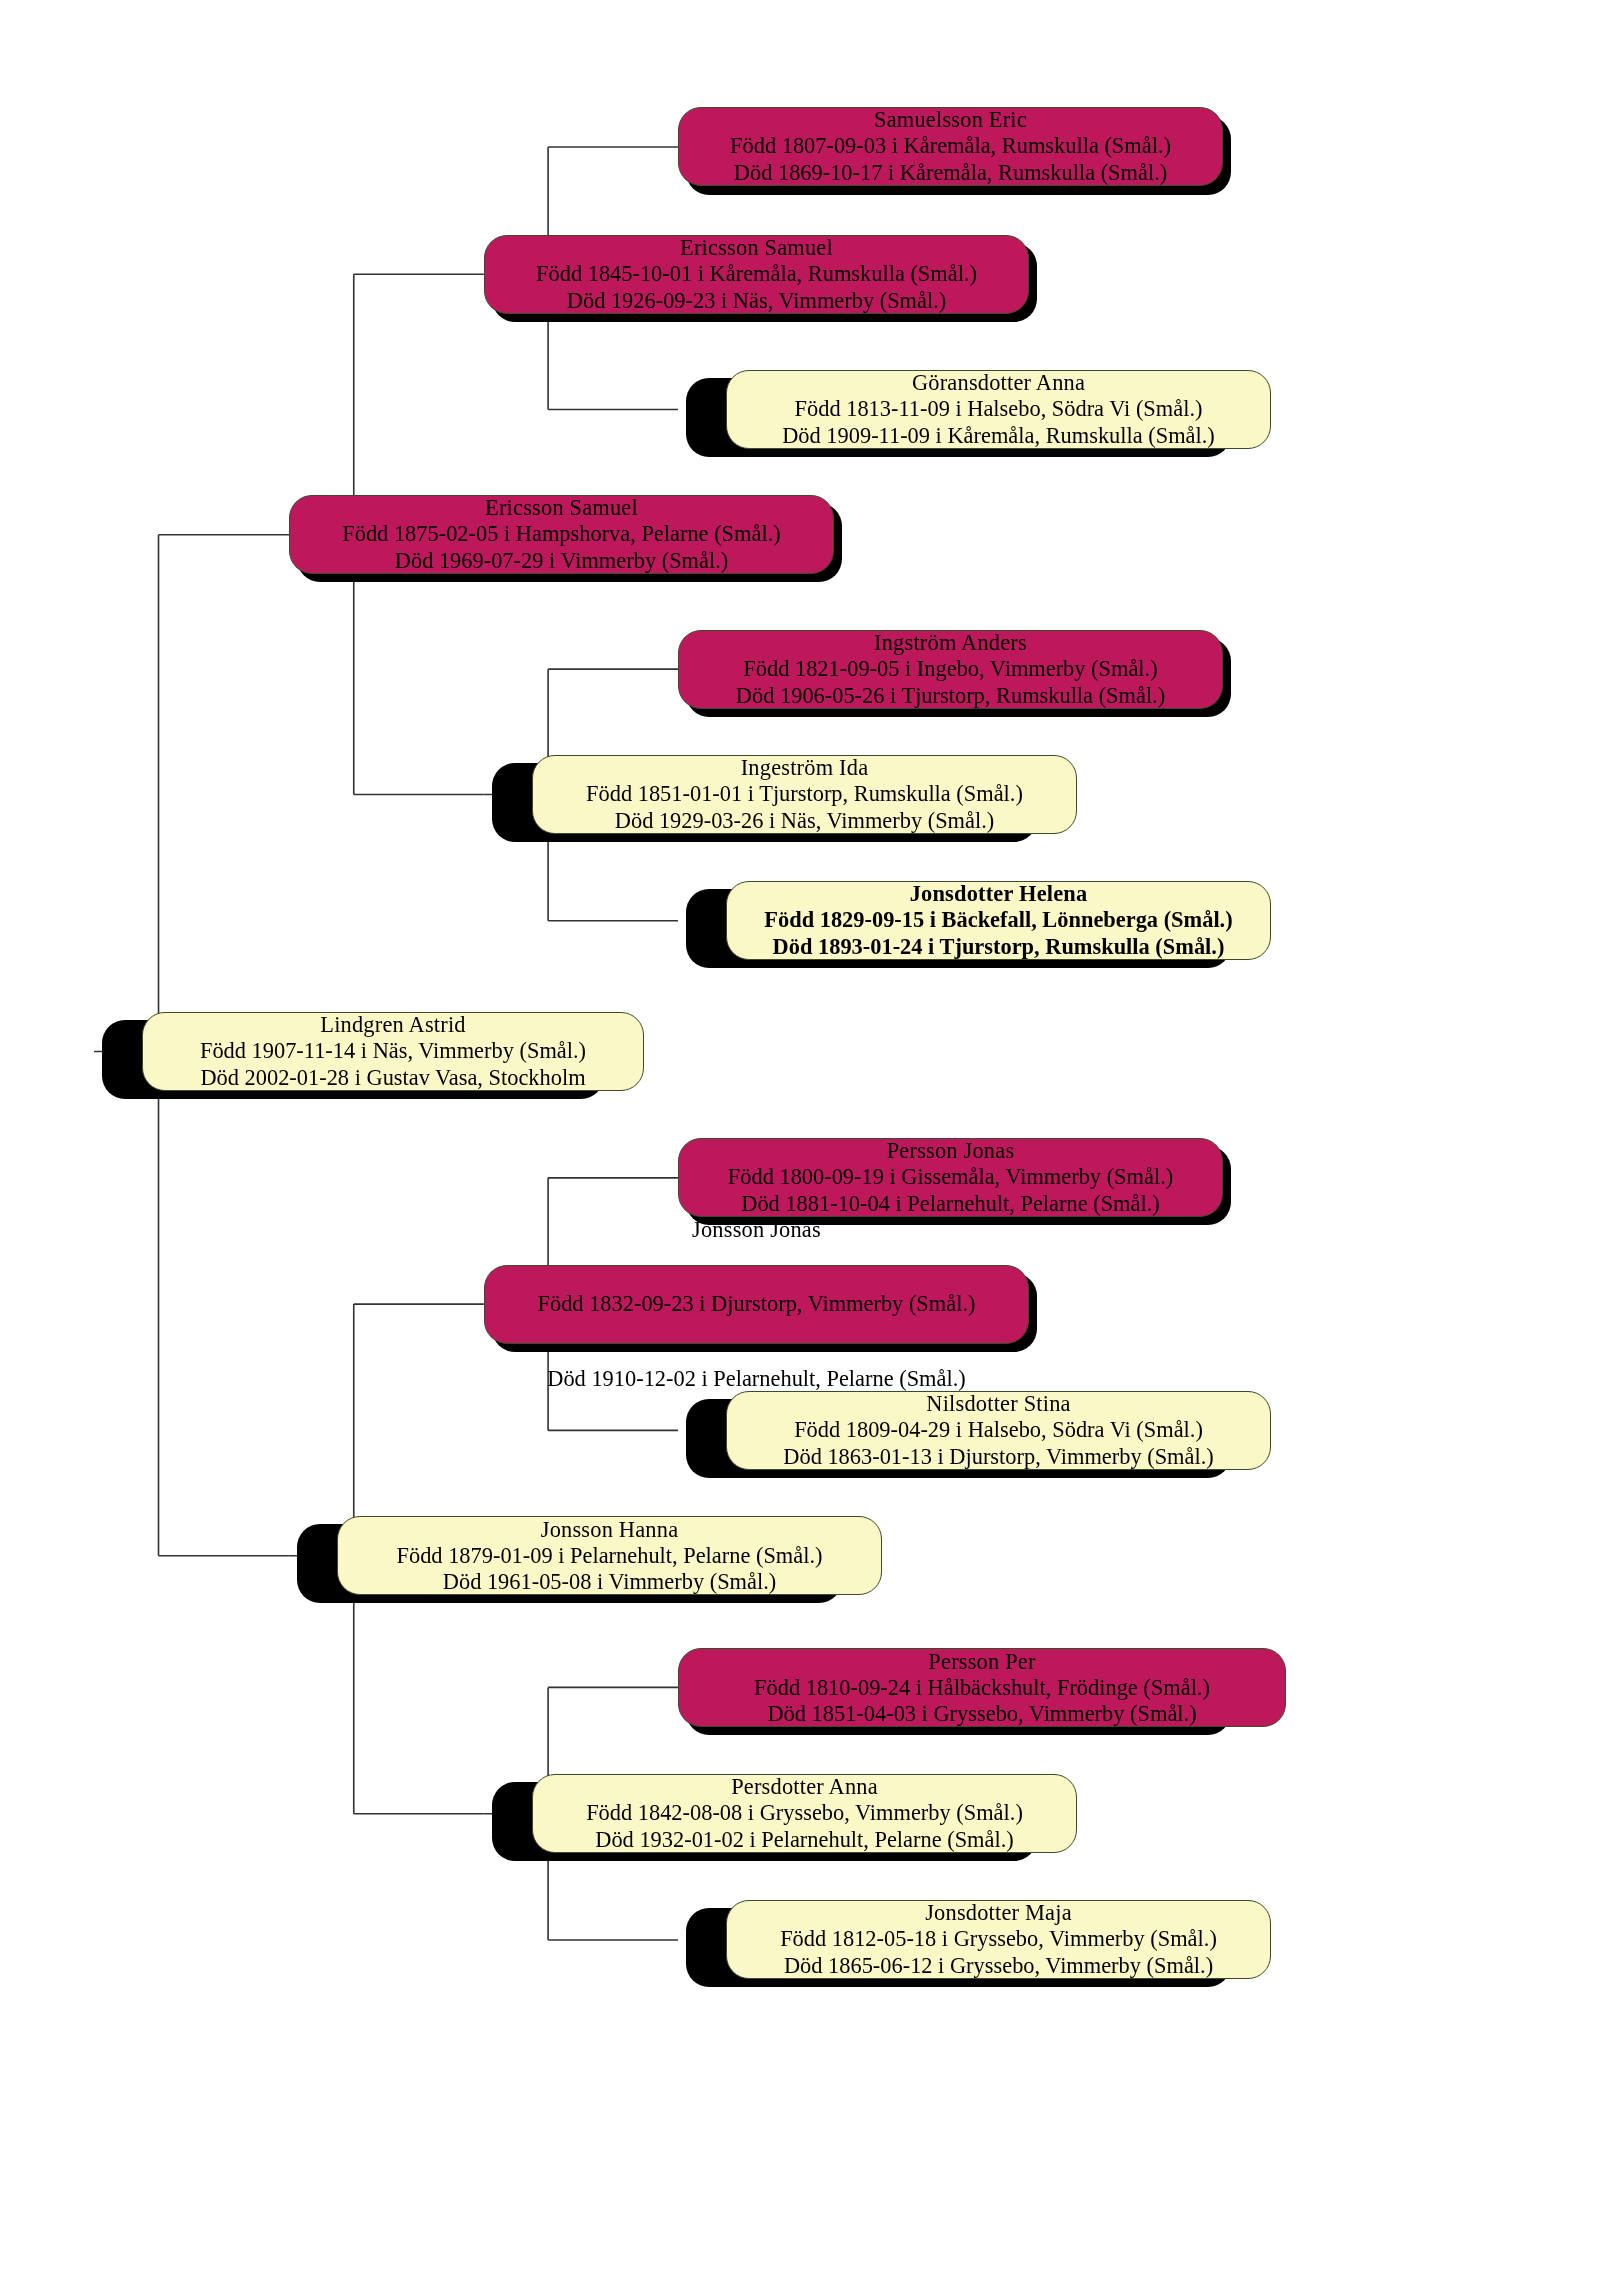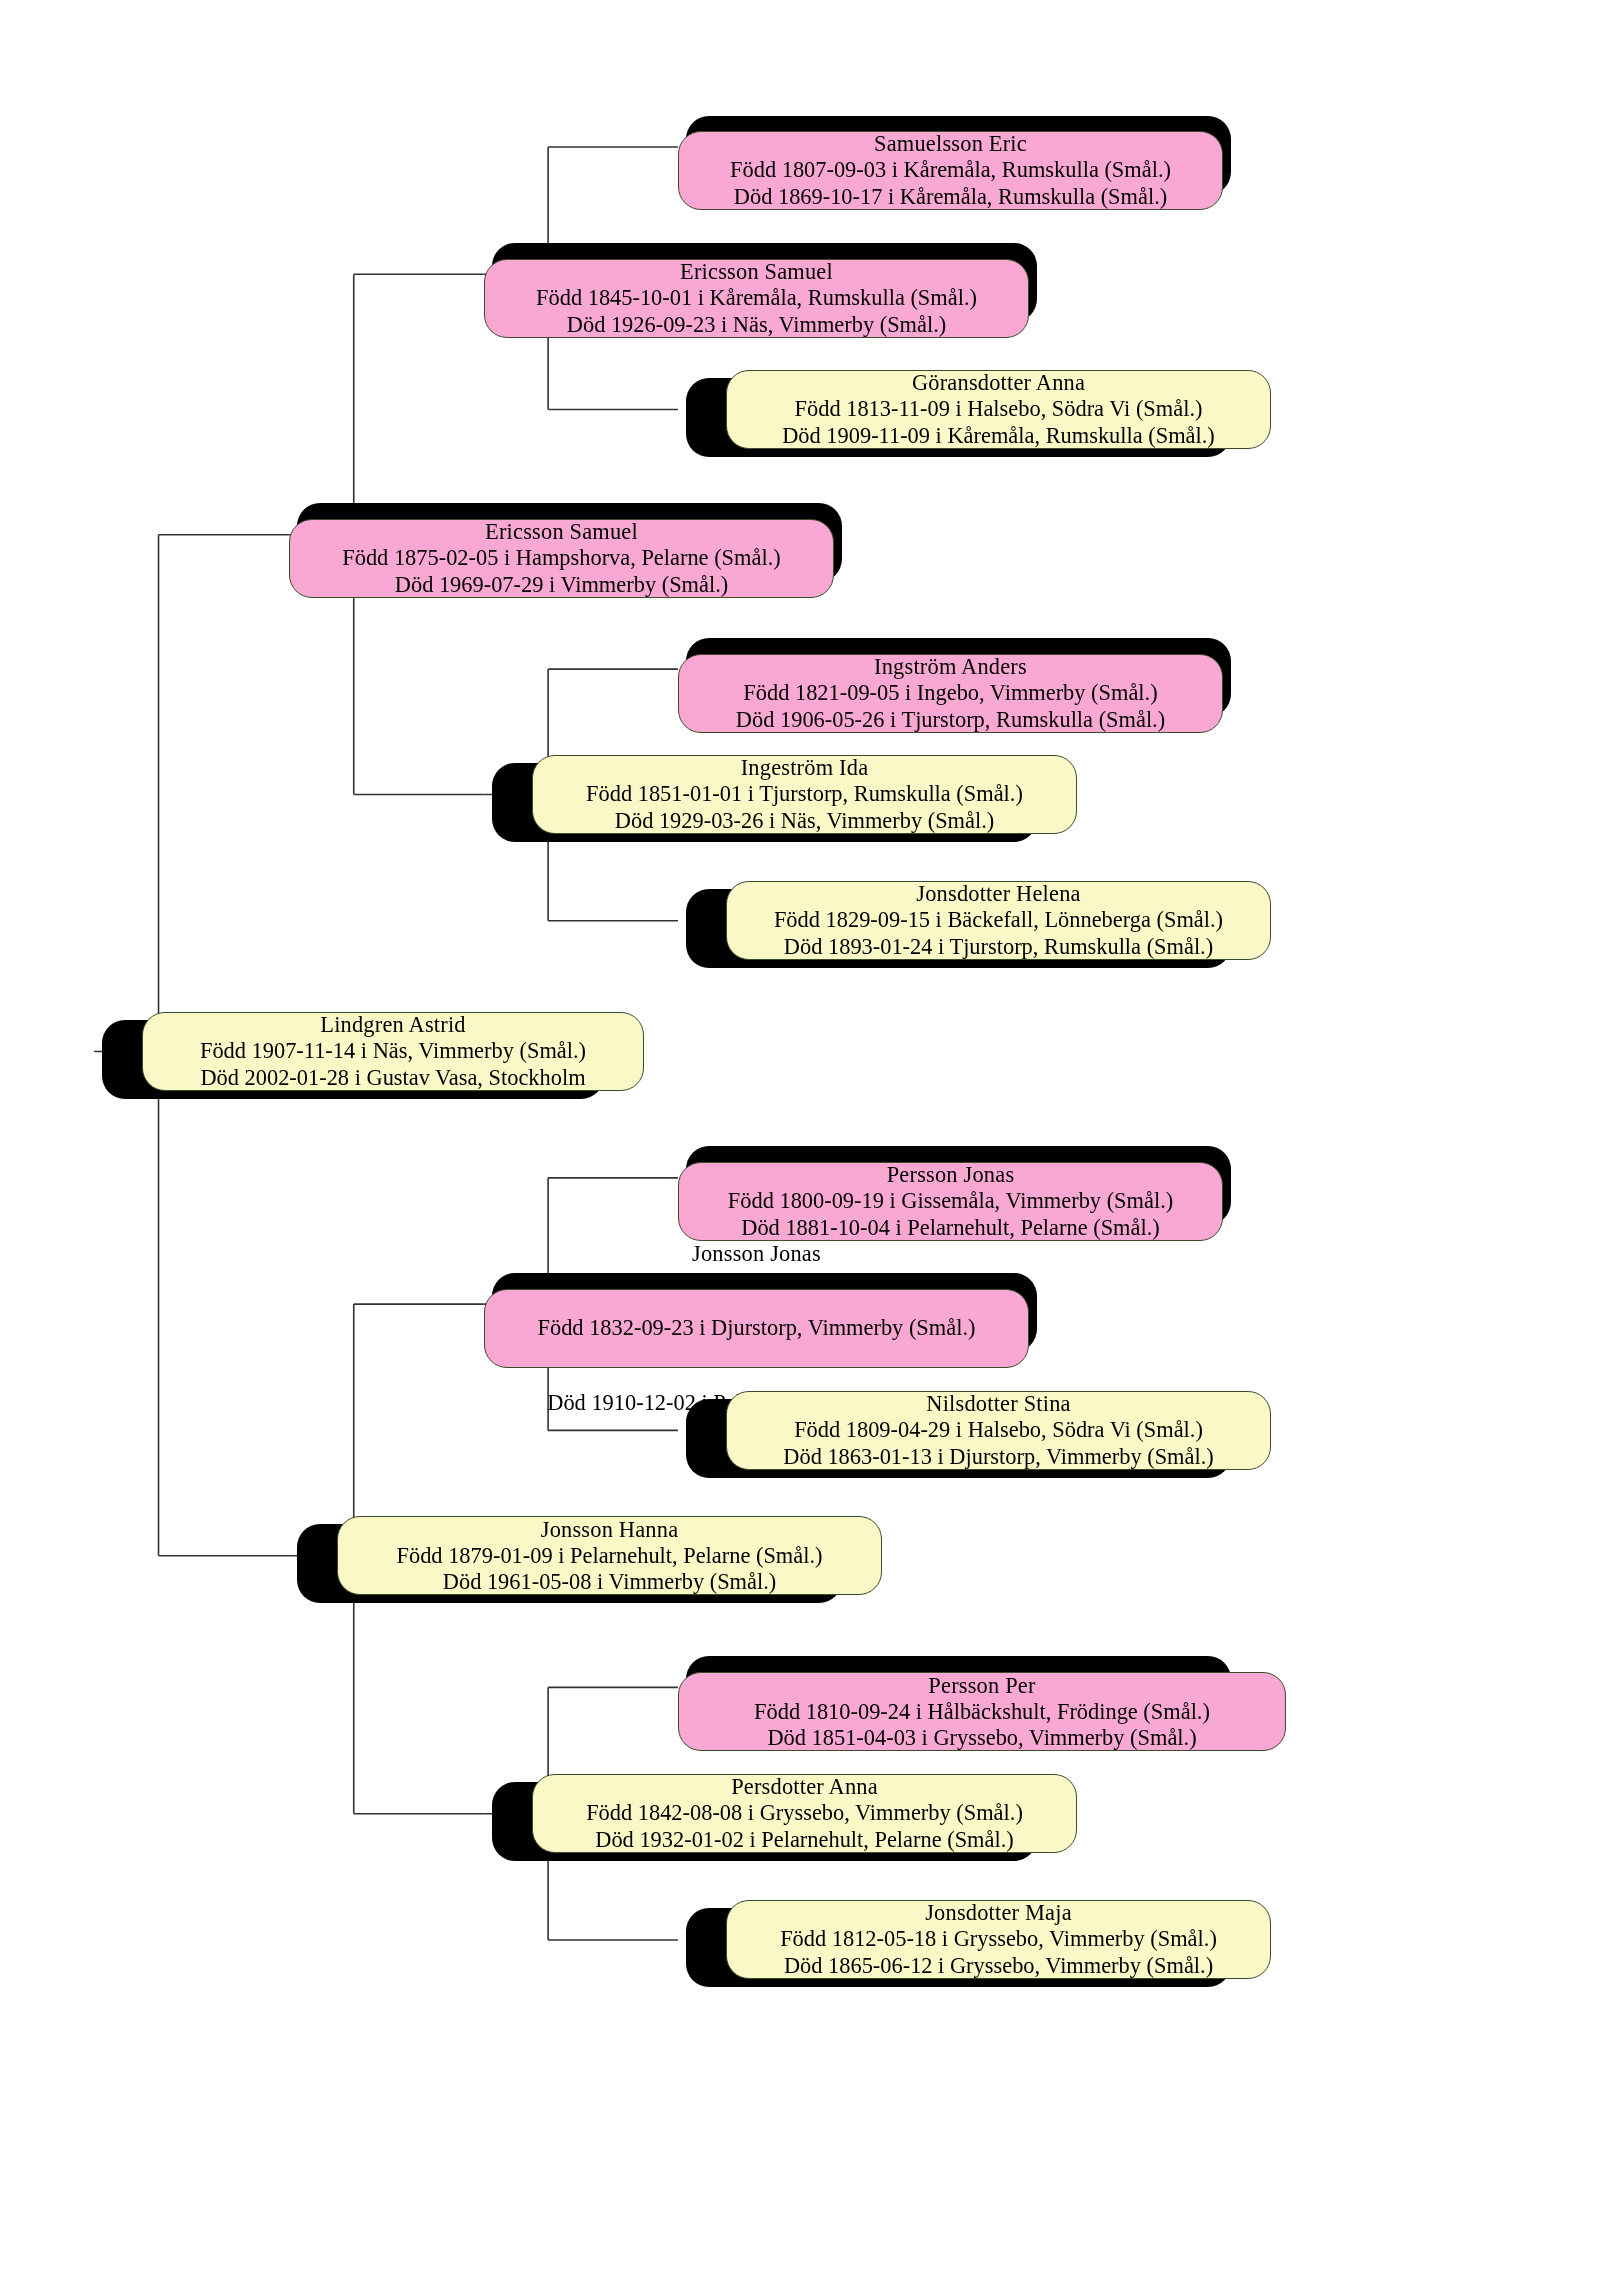--- a/index.html
+++ b/index.html
@@ -7,21 +7,21 @@
        font-family:"Liberation Serif","DejaVu Serif",serif;}
   #stage{position:absolute;left:0;top:0;width:1621px;height:2293px;}
   svg.links{position:absolute;left:0;top:0;width:1621px;height:2293px;pointer-events:none;}
   .node{position:absolute;box-sizing:border-box;border:1.4px solid #3b4a28;
         border-radius:23px;text-align:center;
         display:flex;flex-direction:column;align-items:center;justify-content:center;
         line-height:1.17;color:#000;z-index:5;}
   .node .nm{font-size:22.4px;letter-spacing:0.2px;}
   .node .ln{font-size:22.4px;white-space:nowrap;}
   .shadow{position:absolute;border-radius:23px;background:#000;z-index:3;}
-  .green{background:#f9a8d4;margin-top:24px;}
+  .green{background:#be185d;}
   .yellow{background:#fbf8c8;margin-left:48px;}
 </style>
 </head>
 <body>
 
 <div id="stage">
   <svg class="links" id="links-layer" viewBox="0 0 1810 2560" xmlns="http://www.w3.org/2000/svg">
       <g>
         <line x1="105" y1="1174" x2="177" y2="1174" stroke="#333333" stroke-width="1.8"></line>
         <line x1="177" y1="597" x2="177" y2="1737" stroke="#333333" stroke-width="1.8"></line>
@@ -96,21 +96,21 @@
         <div class="ln">Född 1821-09-05 i Ingebo, Vimmerby (Smål.)</div>
         <div class="ln">Död 1906-05-26 i Tjurstorp, Rumskulla (Smål.)</div>
       </div>
       <div class="shadow" style="left: 492px; top: 763px; width: 545px; height: 79px;"></div>
       <div class="node yellow" style="left: 484px; top: 755px; width: 545px; height: 79px;">
         <div class="nm">Ingeström  Ida</div>
         <div class="ln">Född 1851-01-01 i Tjurstorp, Rumskulla (Smål.)</div>
         <div class="ln">Död 1929-03-26 i Näs, Vimmerby (Smål.)</div>
       </div>
       <div class="shadow" style="left: 686px; top: 889px; width: 545px; height: 79px;"></div>
-      <div class="node yellow" style="left: 678px; top: 881px; width: 545px; height: 79px;">
+      <div class="node yellow" style="left: 678px; top: 881px; width: 545px; height: 79px; font-weight: bold;">
         <div class="nm">Jonsdotter  Helena</div>
         <div class="ln">Född 1829-09-15 i Bäckefall, Lönneberga (Smål.)</div>
         <div class="ln">Död 1893-01-24 i Tjurstorp, Rumskulla (Smål.)</div>
       </div>
       <div class="shadow" style="left: 102px; top: 1020px; width: 502px; height: 79px;"></div>
       <div class="node yellow" style="left: 94px; top: 1012px; width: 502px; height: 79px;">
         <div class="nm">Lindgren  Astrid</div>
         <div class="ln">Född 1907-11-14 i Näs, Vimmerby (Smål.)</div>
         <div class="ln">Död 2002-01-28 i Gustav Vasa, Stockholm</div>
       </div>

